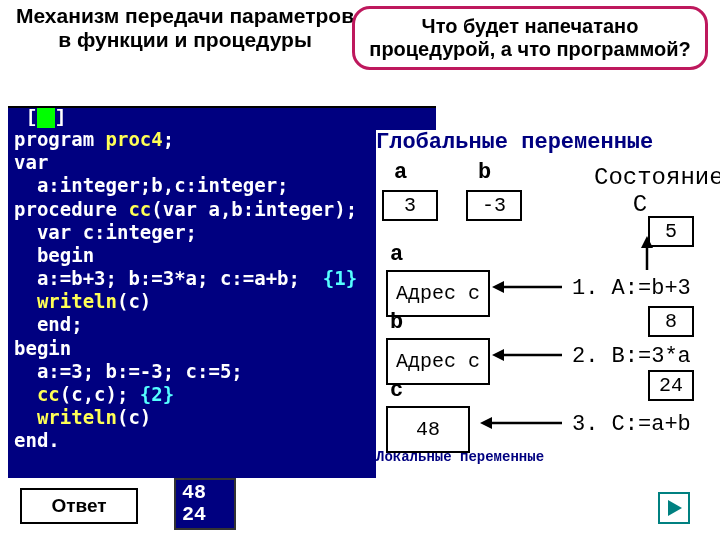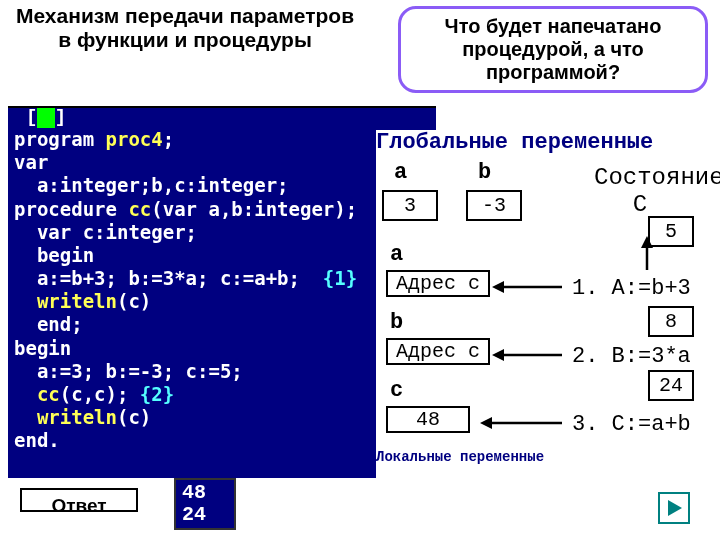--- a/index.html
+++ b/index.html
@@ -14,22 +14,22 @@
     position: absolute;
     left: 10px; top: 4px; width: 350px;
     text-align: center;
     font-weight: bold;
     font-size: 21px;
     color: #000;
     line-height: 1.15;
   }
   .title-right {
     position: absolute;
-    right: 12px; top: 6px; width: 310px;
-    border: 3px solid #8b5cf6;
+    right: 12px; top: 6px; width: 356px;
+    border: 3px solid #be185d;
     border-radius: 18px;
     background: #fff;
     text-align: center;
     font-weight: bold;
     font-size: 20px;
     color: #000;
     padding: 6px 8px;
     line-height: 1.15;
   }
   .editor {
@@ -50,21 +50,21 @@
   .editor .tab::before{content:"[";}
   .editor .tab::after{content:"]";}
   .editor .cursor{ background:#00ff00; color:#00ff00; padding:0 3px; }
   .editor pre { margin-top: 18px; white-space: pre; }
   .tok-kw { color:#fff; }
   .tok-id { color:#ffff55; }
   .tok-cm { color:#55ffff; }
   .answer-btn {
     position: absolute;
     left: 20px; top: 488px;
-    width: 118px; height: 24px;
+    width: 118px; height: 36px;
     background: #fff;
     border: 2px solid #000;
     text-align: center;
     font-weight: bold;
     font-size: 19px;
     line-height: 32px;
   }
   .output-box {
     position: absolute;
     left: 174px; top: 478px;
@@ -92,21 +92,21 @@
   }
   .lbl { position:absolute; font-weight:bold; font-size:22px; color:#000; }
   .valbox {
     position:absolute; border:2px solid #000; background:#fff;
     text-align:center; font-size:20px; font-weight:normal;
     padding:2px 0;
   }
   .state-lbl{ position:absolute; text-align:center; width:92px; font-size:24px; }
   .addr-box{
     position:absolute; border:2px solid #000; background:#fff;
-    font-size:20px; padding:0 8px;
+    font-size:20px; padding:10px 8px;
   }
   .step-lbl{ position:absolute; font-size:22px; }
   .loc-title{
     position:absolute; color:#000080; font-weight:bold; font-size:14px;
     line-height:1.05;
   }
   .nav-icon{
     position:absolute; right:8px; bottom:6px;
     width:32px; height:32px; border:2px solid #008080;
     display:flex; align-items:center; justify-content:center;

